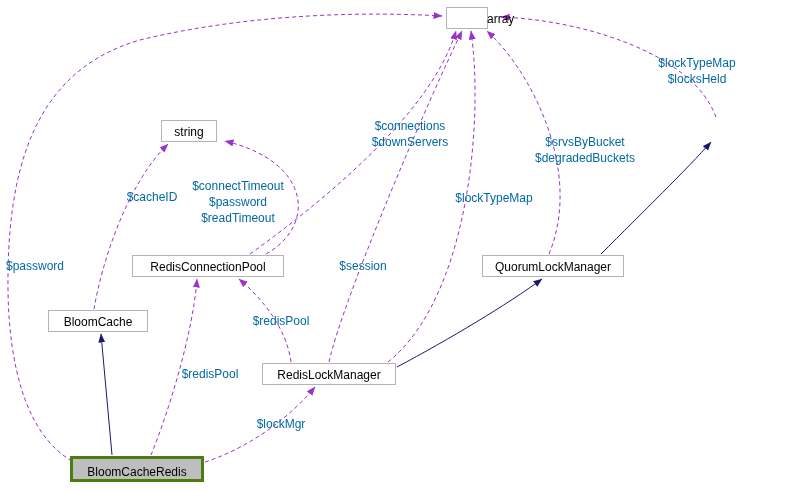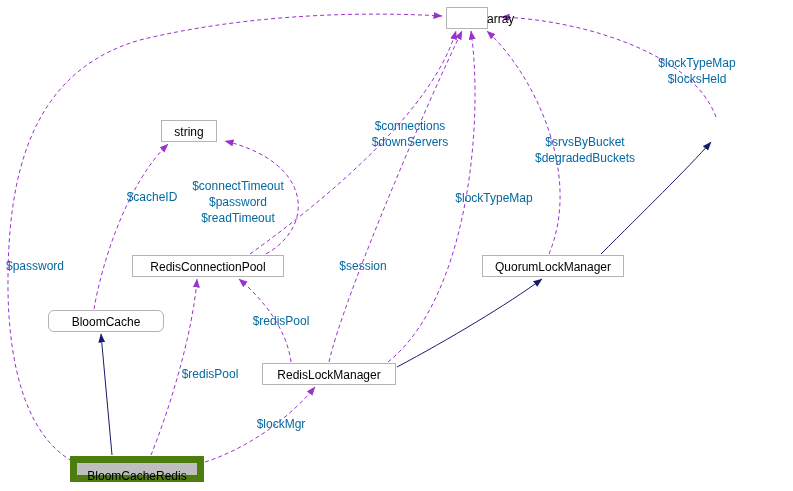--- a/index.html
+++ b/index.html
@@ -36,21 +36,21 @@
     color: #000000;
     font-size: 12px;
     text-align: center;
     height: 22px;
     line-height: 22px;
     box-sizing: border-box;
     white-space: nowrap;
   }
   .node.highlight {
     background: #bebebe;
-    border: 7px solid #4d7c0f;
+    border: 3px solid #4d7c0f;
     height: 26px;
     line-height: 26px;
   }
   .elabel {
     position: absolute;
     z-index: 3;
     transform: translate(-50%, -50%);
     white-space: pre-line;
     text-align: center;
     color: #0369a1;
@@ -87,21 +87,21 @@
 
     <path class="inh" d="M 112 455 L 101 334" marker-end="url(#arrow-inh)"></path>
     <path class="inh" d="M 397 367 C 448 340, 508 304, 542 279" marker-end="url(#arrow-inh)"></path>
     <path class="inh" d="M 601 254 C 642 213, 688 168, 711 142" marker-end="url(#arrow-inh)"></path>
   </svg>
 
   <div class="node" style="left:446px; top:7px; width:36px;padding-left:40px;">array</div>
   <div class="node" style="left:161px; top:120px; width:56px;">string</div>
   <div class="node" style="left:132px; top:255px; width:152px;">RedisConnectionPool</div>
   <div class="node" style="left:482px; top:255px; width:142px;">QuorumLockManager</div>
-  <div class="node" style="left:48px; top:310px; width:116px;border-radius:6px;">BloomCache</div>
+  <div class="node" style="left:48px; top:310px; width:100px;">BloomCache</div>
   <div class="node" style="left:262px; top:363px; width:134px;">RedisLockManager</div>
   <div class="node highlight" style="left:70px; top:456px; width:134px;">BloomCacheRedis</div>
 
   <div class="elabel" style="left:35px; top:266px;">$password</div>
   <div class="elabel" style="left:152px; top:197px;">$cacheID</div>
   <div class="elabel" style="left:238px; top:202px;">$connectTimeout
 $password
 $readTimeout</div>
   <div class="elabel" style="left:410px; top:134px;">$connections
 $downServers</div>

